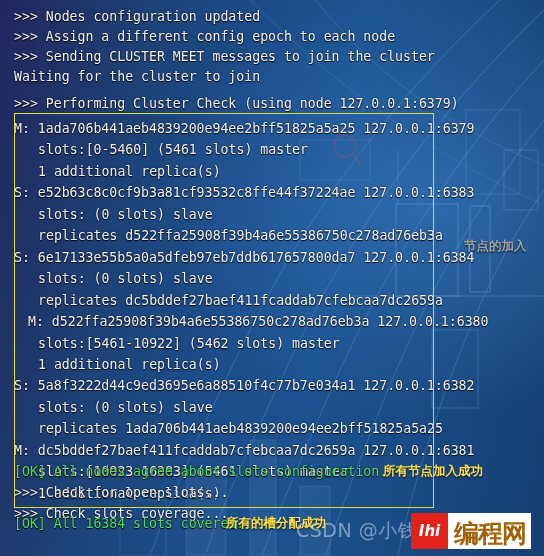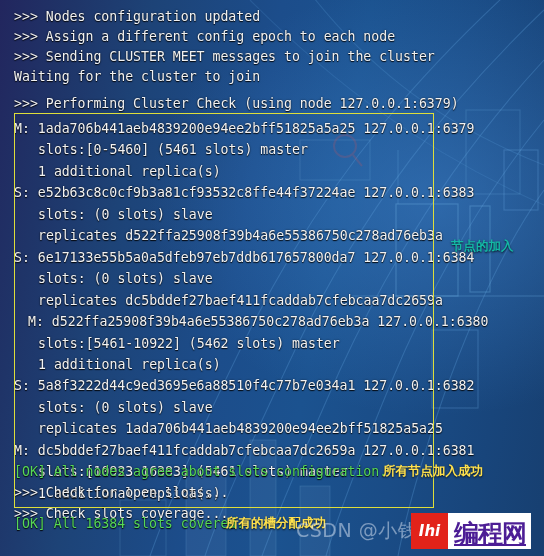--- a/index.html
+++ b/index.html
@@ -106,29 +106,28 @@
     font-size: 15px;
     font-weight: 700;
     font-style: italic;
     display: flex;
     align-items: center;
     justify-content: center;
     line-height: 1;
   }
   .wm-logo .txt {
     padding: 4px 5px 0 6px;
-    color: #4c1d95;
+    color: #a16207;
     font-family: "DejaVu Sans", "Liberation Sans", sans-serif;
     font-size: 25px;
     font-weight: 700;
     display: flex;
     align-items: center;
     line-height: 1;
     letter-spacing: -1px;
-    text-decoration: underline;
   }
 </style>
 </head>
 <body>
 
 <div id="screen">
 
   <div class="wall-fallback"></div>
   <div class="wall-glow"></div>
 
@@ -205,21 +204,21 @@
         <div class="line ok" style="top: 461px;">[OK] All nodes agree about slots configuration.</div>
         <div class="line" style="top: 482px;">&gt;&gt;&gt; Check for open slots...</div>
         <div class="line" style="top: 503px;">&gt;&gt;&gt; Check slots coverage...</div>
         <div class="line ok" style="top: 513px;">[OK] All 16384 slots covered.</div>
         <div class="line" style="top: 534px; margin-top: 24px;">[root@localhost redis-7.0.1]#</div>
       </div>
 
     <div class="hl-box" style="top: 113px; height: 395px;"></div>
 
     <div id="annot-host">
-        <div class="annot" style="left: 451px; top: 238px; color: #14b8a6;">节点的加入</div>
+        <div class="annot" style="left: 464px; top: 238px; color: #a3a3a3;">节点的加入</div>
         <div class="annot" style="left: 343px; top: 463px; color: rgb(255, 225, 77); padding-left: 40px;">所有节点加入成功</div>
         <div class="annot" style="left: 226px; top: 515px; color: rgb(255, 225, 77);">所有的槽分配成功</div>
       </div>
   </div>
 
   <div class="wm-csdn">CSDN @小钱</div>
   <div class="wm-logo">
     <div class="mark">Ihi</div>
     <div class="txt">编程网</div>
   </div>

